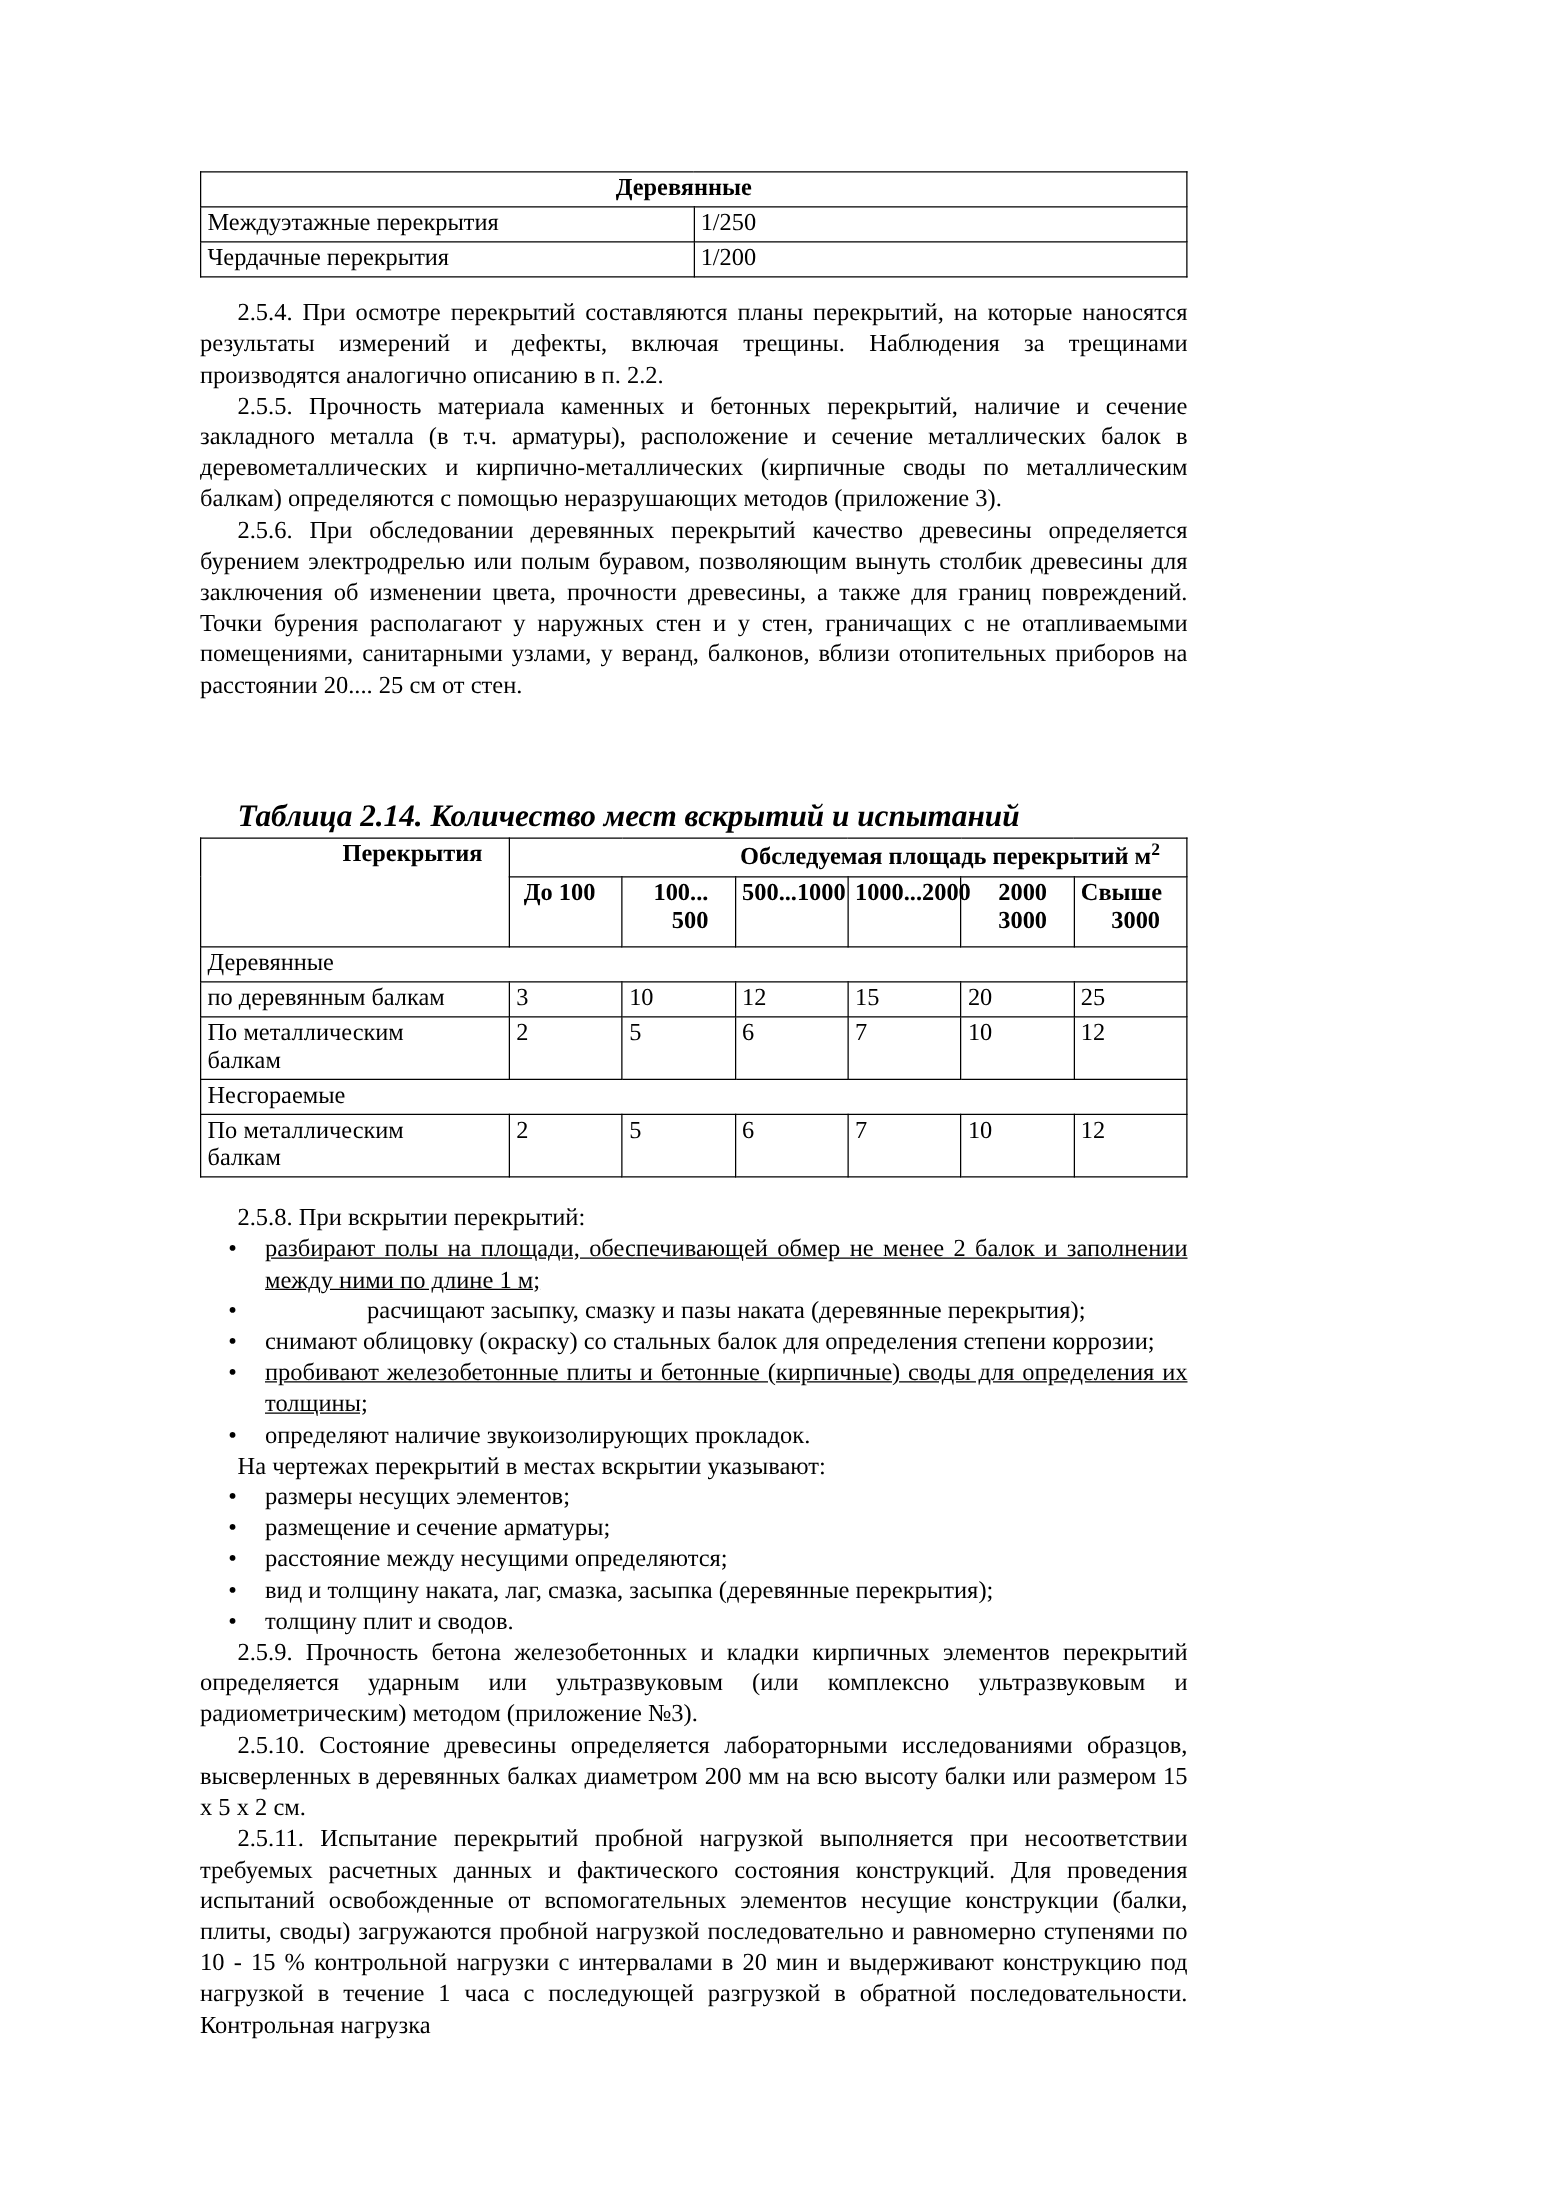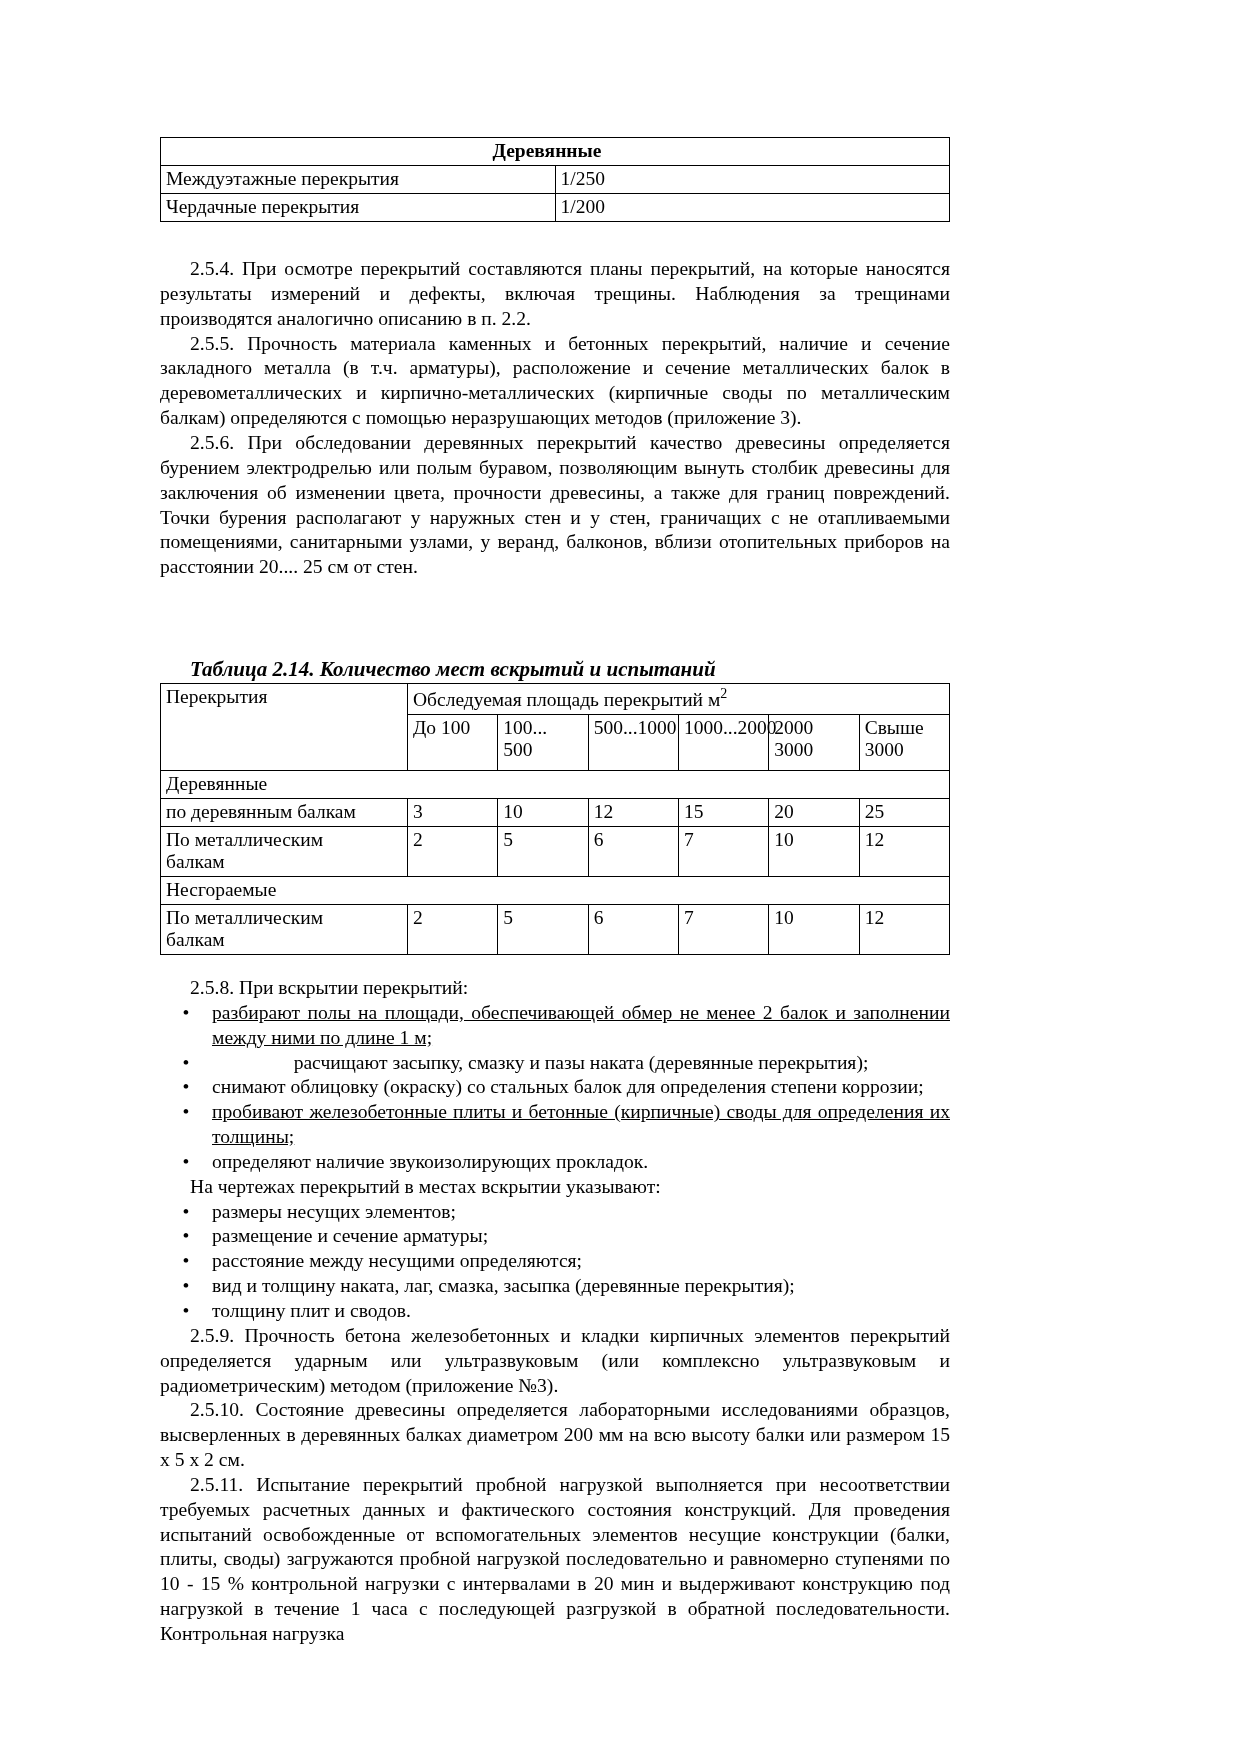--- a/index.html
+++ b/index.html
@@ -50,21 +50,21 @@
   
   .para {
     font-size: 19.6px;
     line-height: 1.268;
     text-align: justify;
     text-indent: 30px;
     margin: 0;
     padding: 0;
     hyphens: none;
   }
-  .para.first { margin-top: 35px; }
+  .para.first { margin-top: 17px; }
 
   .bl {
     font-size: 19.6px;
     line-height: 1.268;
     margin: 0;
     display: flex;
     text-align: justify;
   }
   .bl .dot {
     flex: 0 0 auto;
@@ -76,30 +76,30 @@
 
   .plain-line {
     font-size: 19.6px;
     line-height: 1.268;
     margin: 0;
     text-indent: 30px;
   }
 
   
   .tbl-caption {
-    font-size: 21px;
+    font-size: 25px;
     font-weight: bold;
     font-style: italic;
     margin: 0 0 1px 30px;
     line-height: 1.2;
   }
   #t214 { width: 790px; }
   #t214 th {
-    text-align: left;
-    font-weight: normal;
+    text-align: right;
+    font-weight: bold;
   }
   #t214 td { font-size: 19.5px; }
   #t214 .c-name { width: 220px; }
   #t214 .c-d { width: 94px; }
   #t214 .c-last { width: 94px; }
   #t214 .tall { height: 56px; }
   .sup { font-size: 0.72em; vertical-align: super; }
 
   .gap-before-caption { height: 34px; }
 </style>

